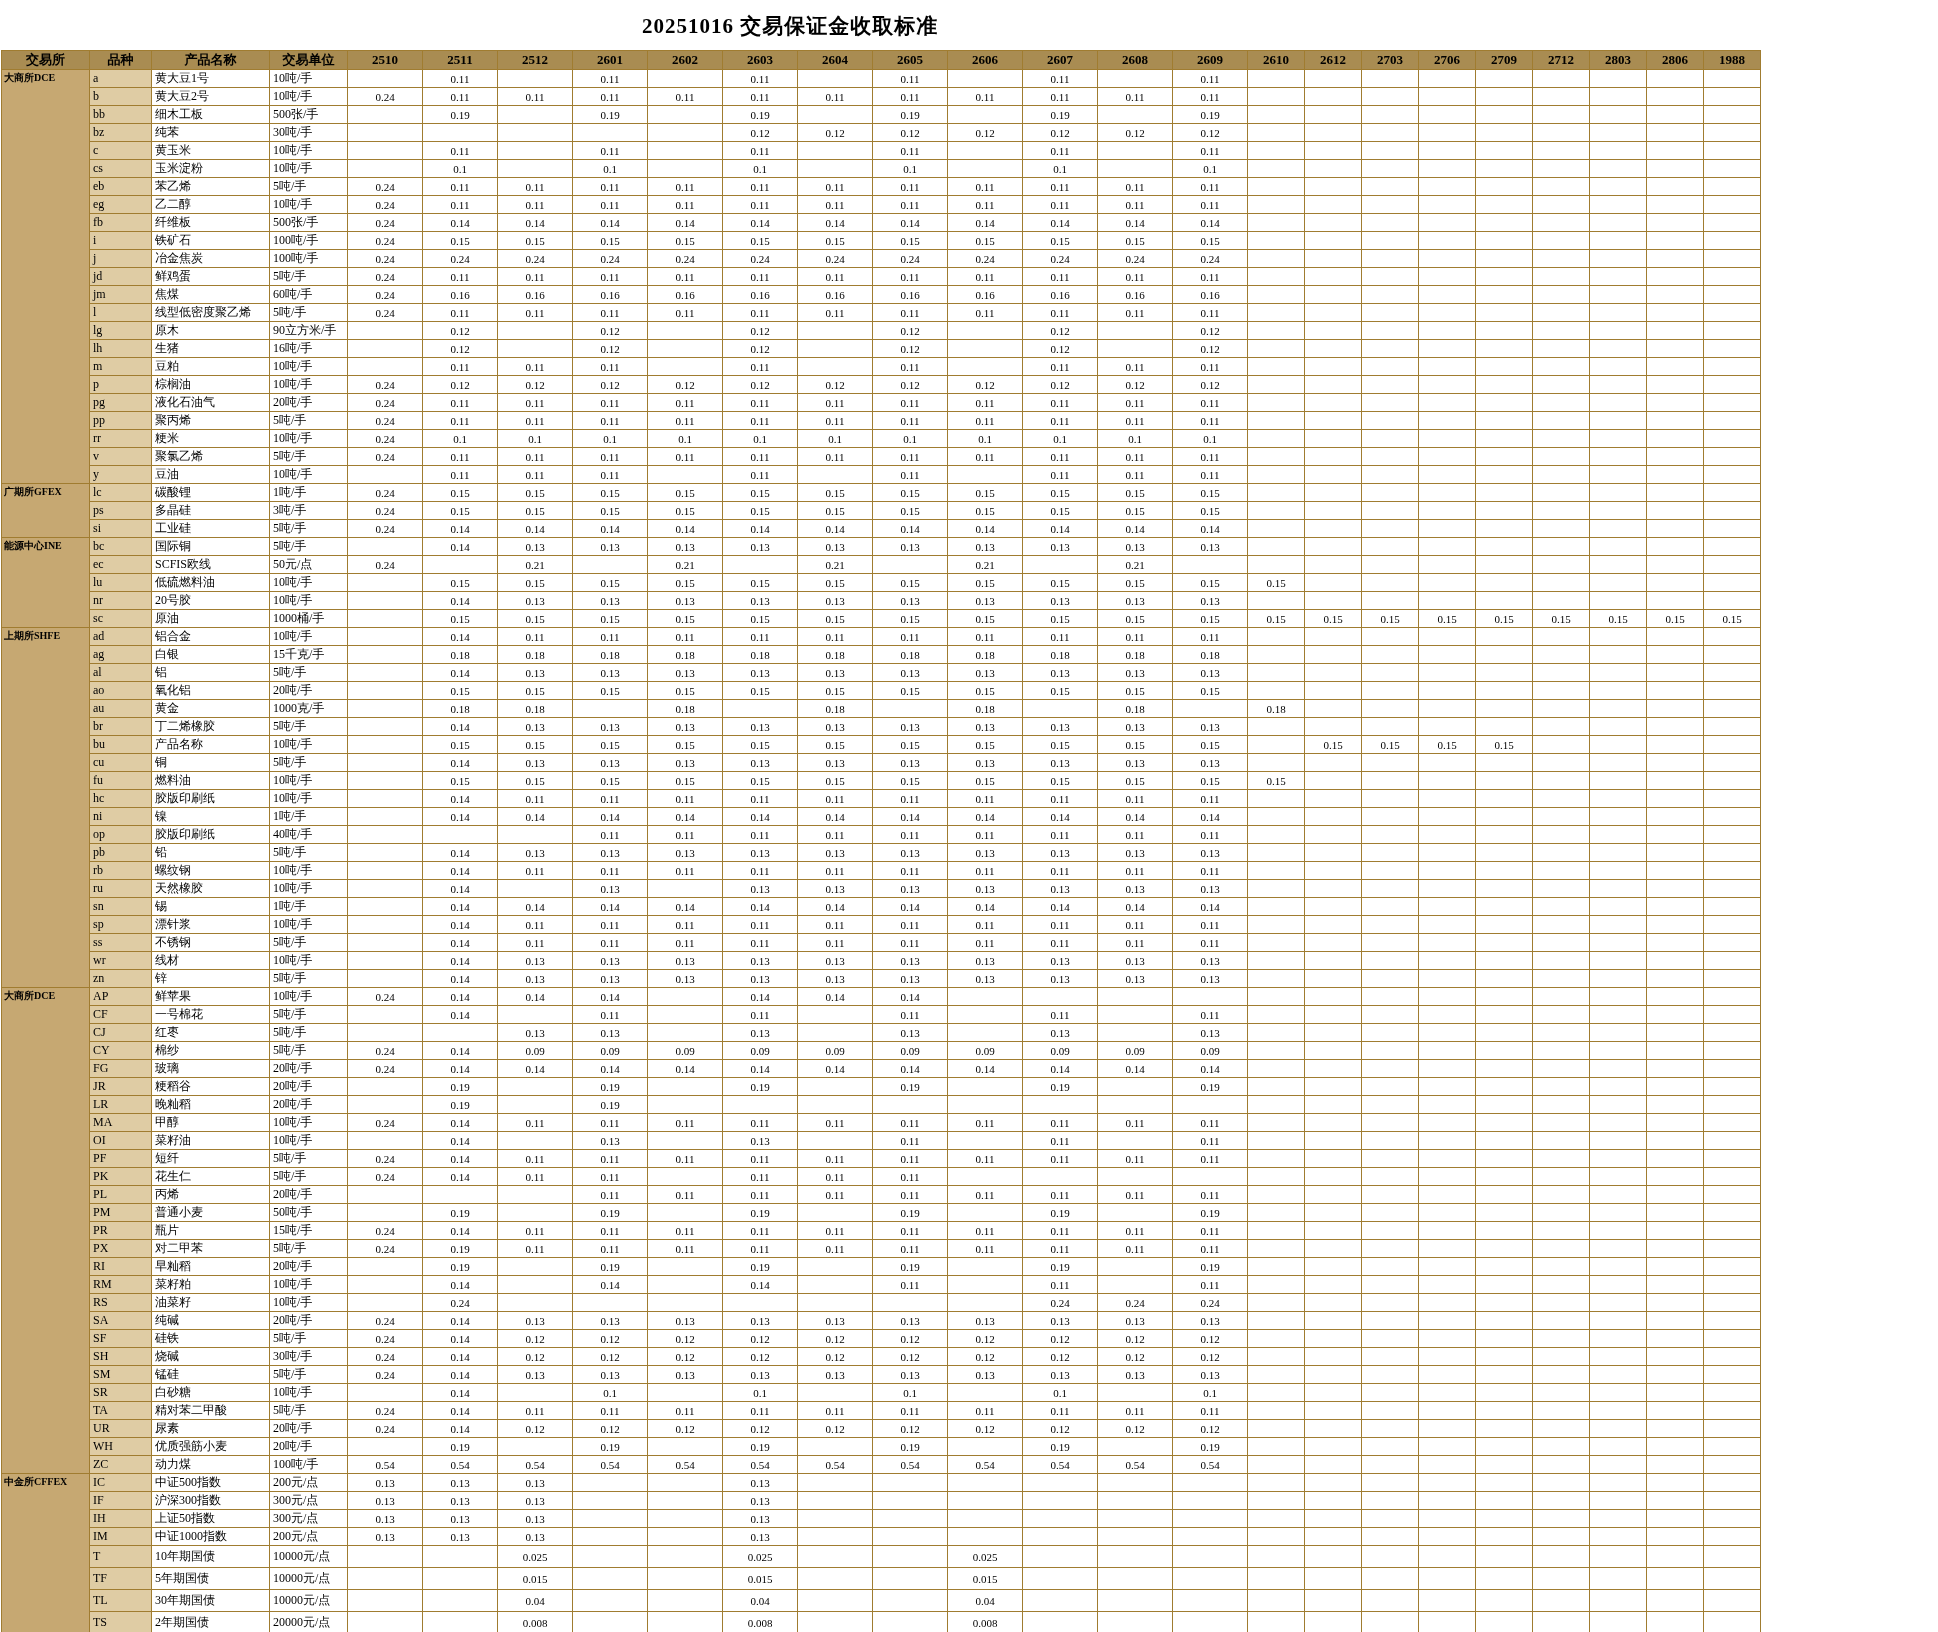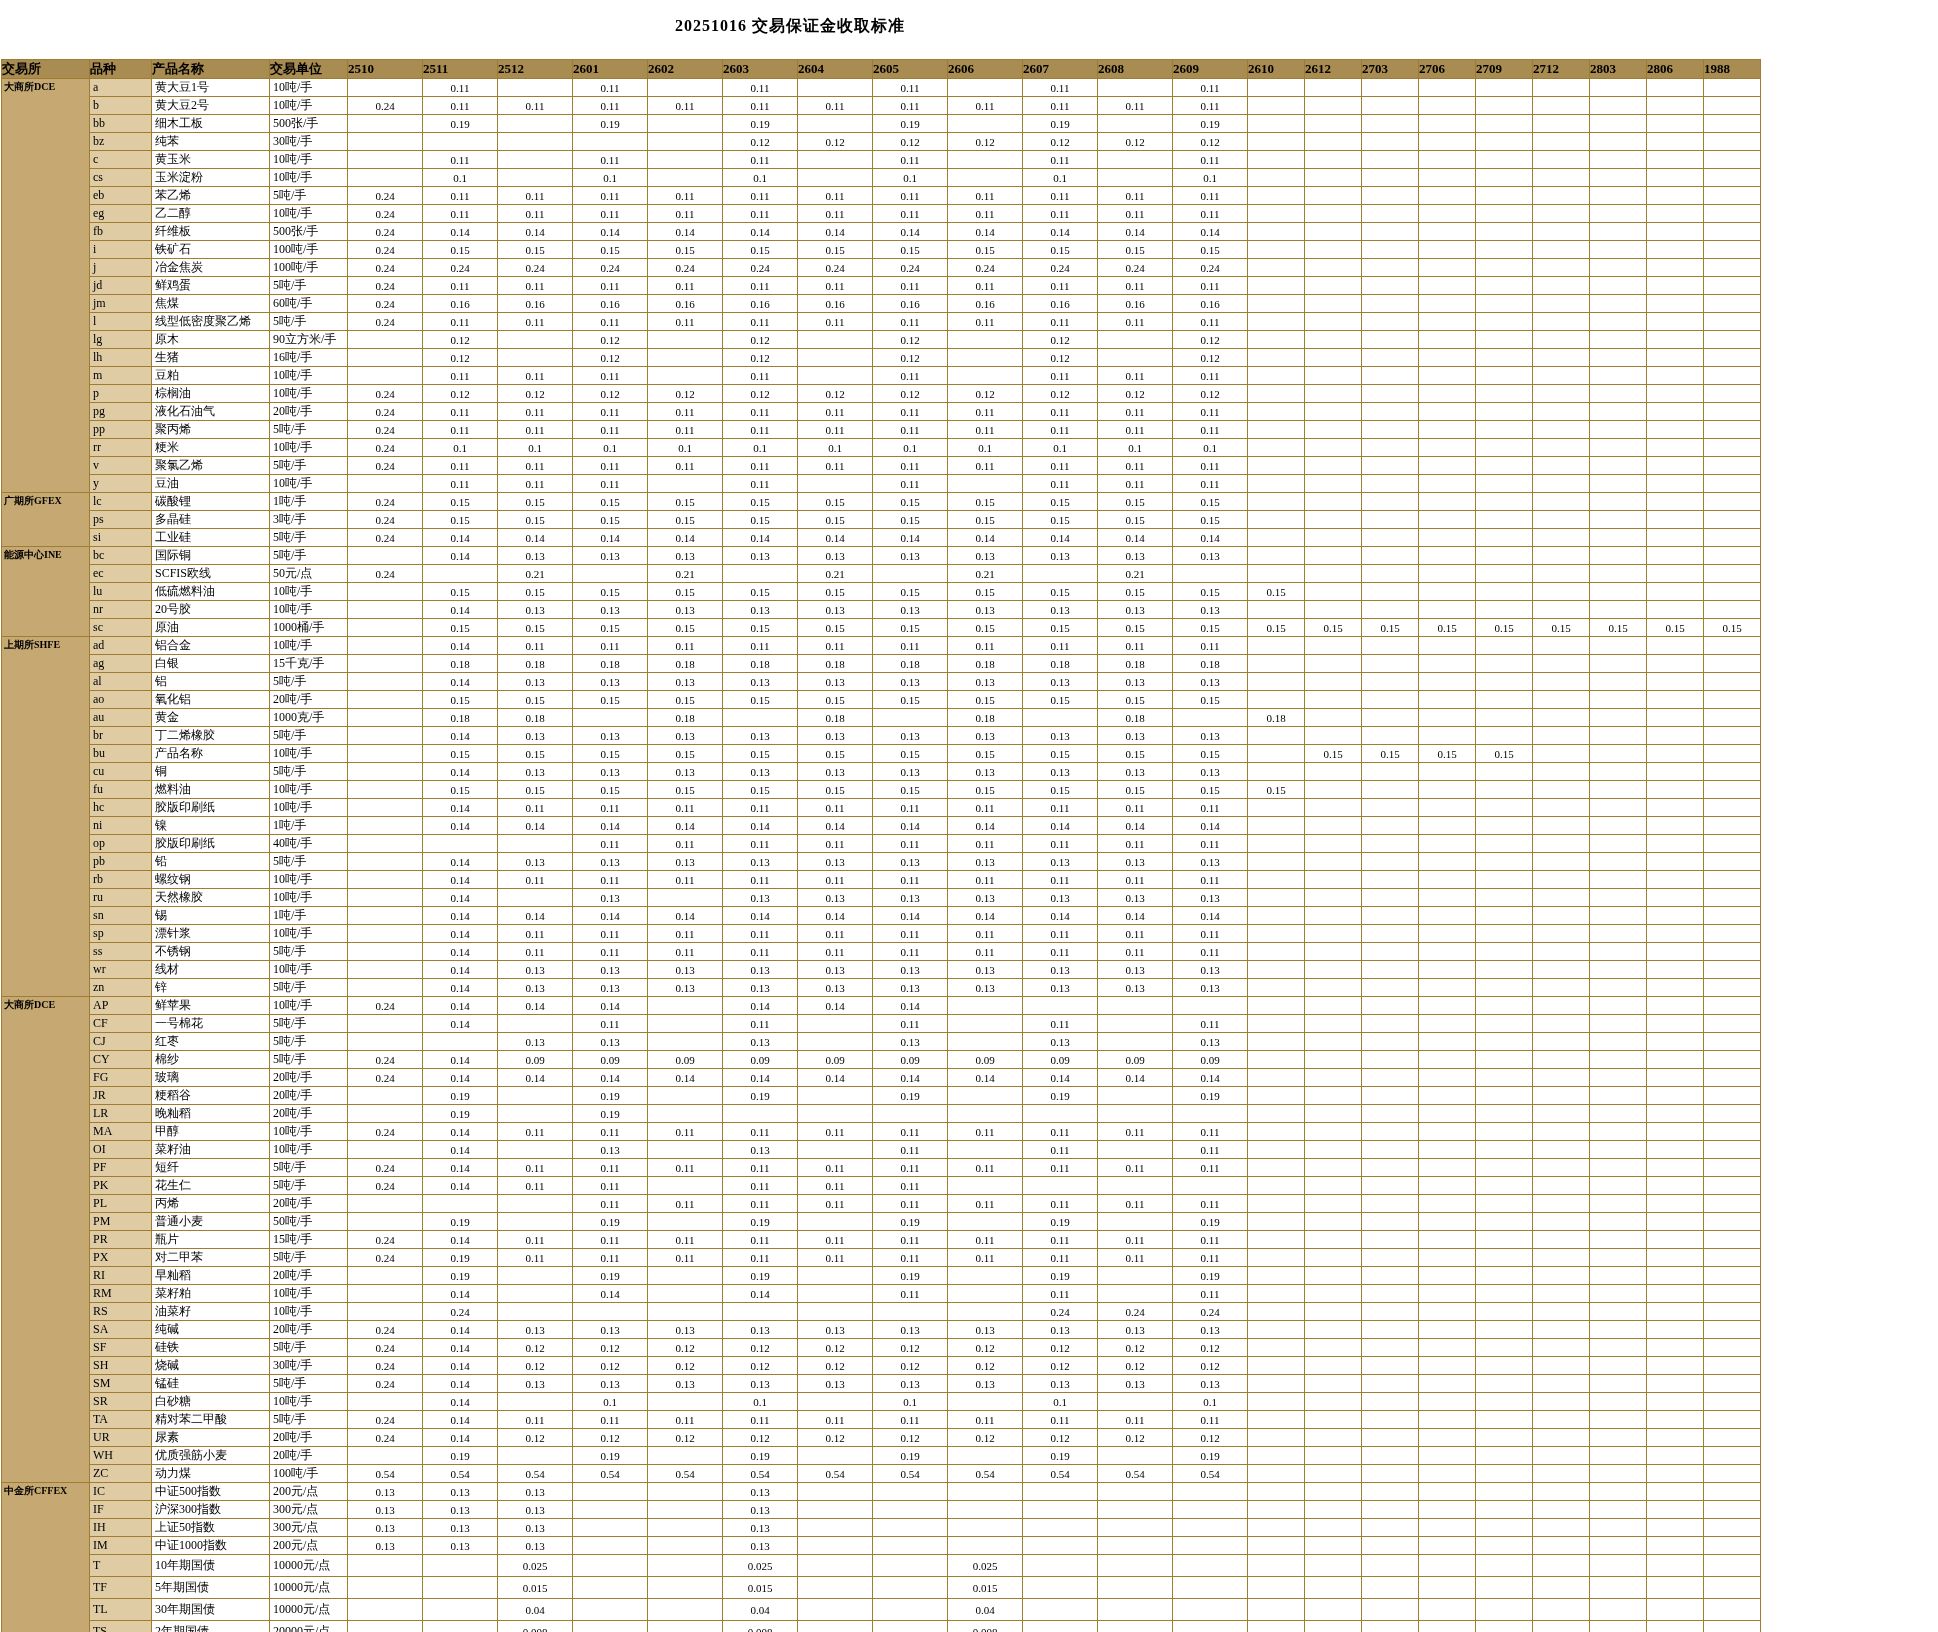--- a/index.html
+++ b/index.html
@@ -1,22 +1,22 @@
 <!DOCTYPE html>
 <html><head>
 <meta charset="utf-8">
 <style>
   html,body{margin:0;padding:0;background:#ffffff;width:1938px;height:1632px;overflow:hidden;
     font-family:"Liberation Serif","DejaVu Serif",serif;color:#000;}
-  .title{width:1580px;height:59px;line-height:52px;text-align:center;
-    font-size:16px;font-weight:bold;letter-spacing:1px;}
+  .title{width:1580px;height:50px;line-height:52px;text-align:center;
+    font-size:21px;font-weight:bold;letter-spacing:1px;}
   table{border-collapse:collapse;table-layout:fixed;margin-left:1px;}
   th,td{border:1px solid #a07c30;padding:0;height:18px;box-sizing:border-box;
     overflow:hidden;white-space:nowrap;}
-  th{background:#a98c52;font-size:13px;font-weight:bold;text-align:left;}
+  th{background:#a98c52;font-size:13px;font-weight:bold;text-align:center;}
   .c-exchange{background:#c6a872;font-weight:bold;font-size:10px;text-align:left;
     vertical-align:top;padding:1px 0 0 2px;}
   .c-variety{background:#dfcca4;text-align:left;padding-left:3px;font-size:12px;}
   .c-name,.c-unit{background:#ffffff;text-align:left;padding-left:3px;font-size:12px;}
   .c-val{background:#ffffff;text-align:center;font-size:11px;}
   tr.tall{height:22px;}
 </style>
 </head>
 <body>
 

